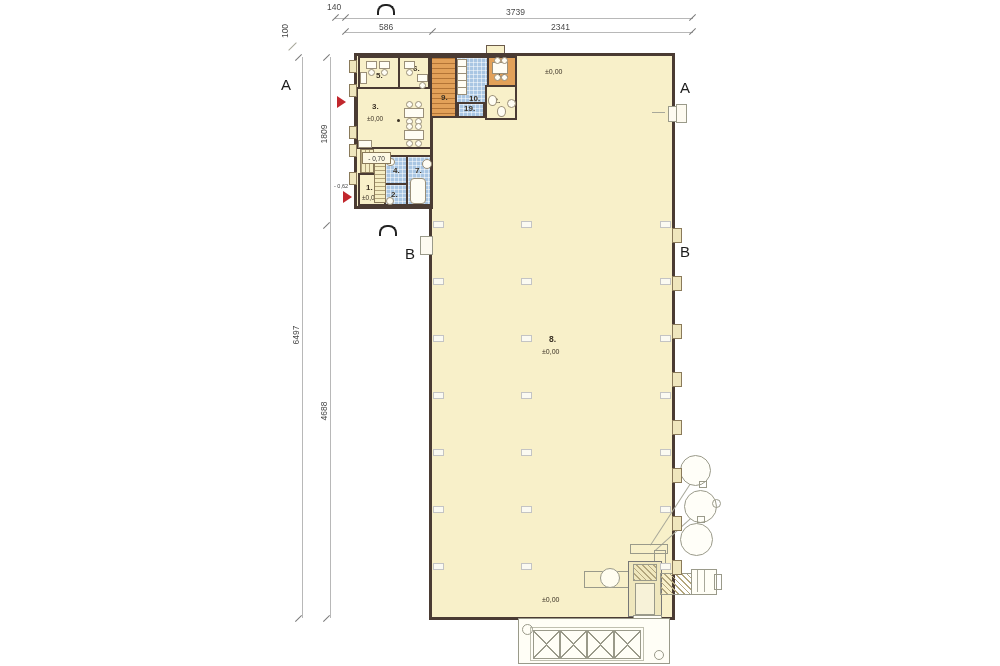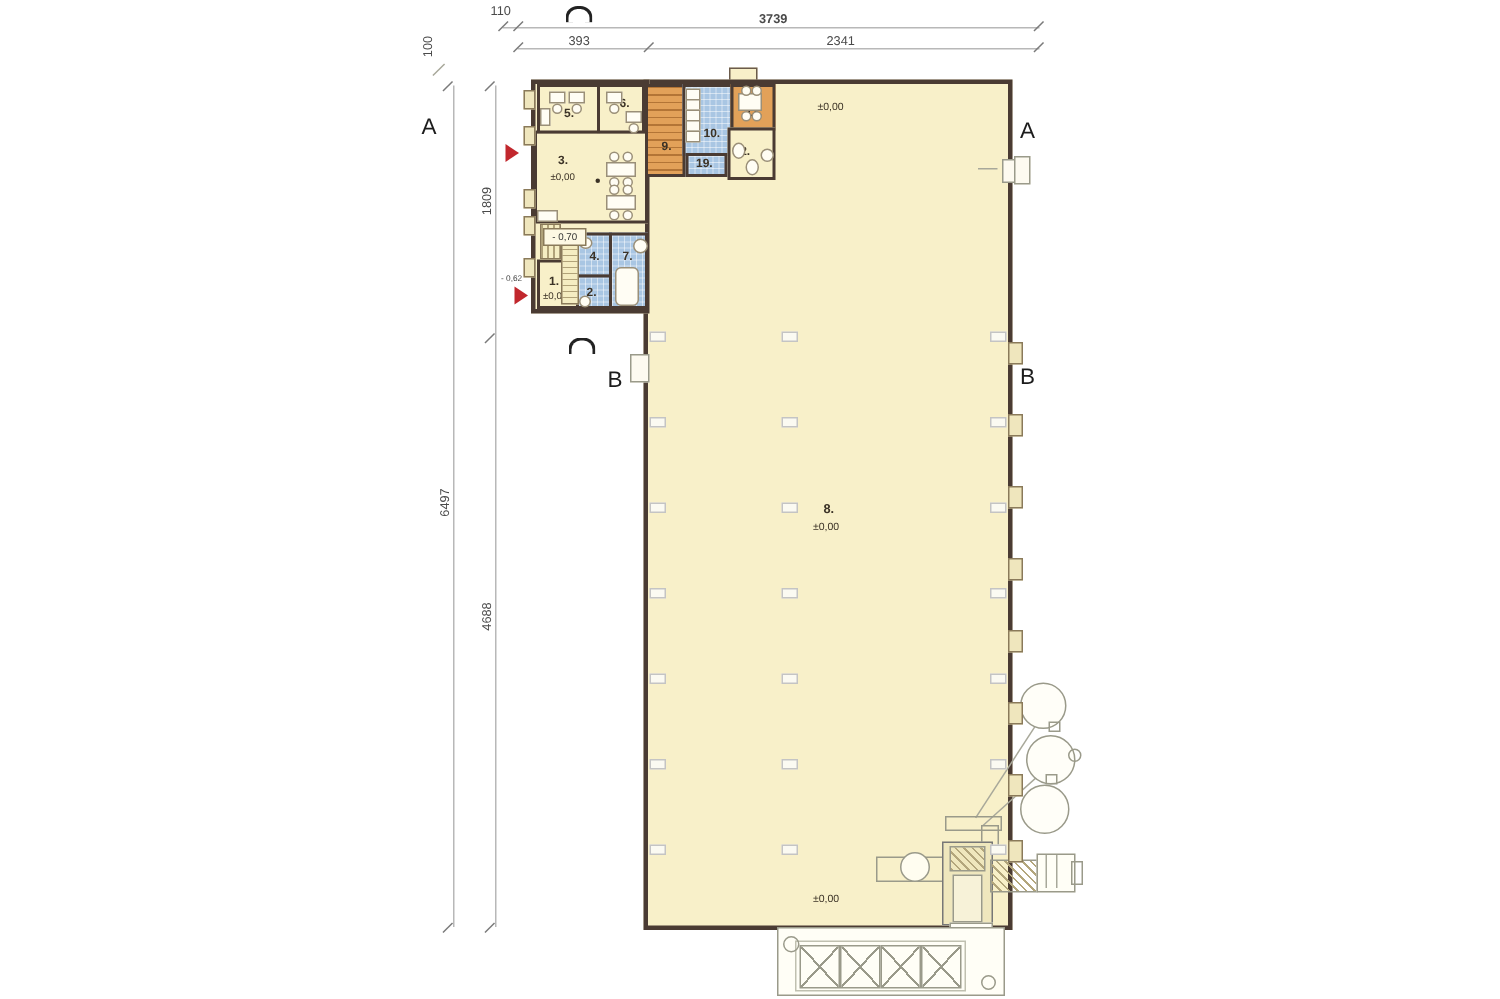--- a/index.html
+++ b/index.html
@@ -50,28 +50,28 @@
 </style>
 </head>
 <body>
 
 <div id="canvas">
 
   <div class="dimline-h" style="left:335px;top:18px;width:358px;"></div>
   <div class="tk" style="left:335px;top:13px;"></div>
   <div class="tk" style="left:345px;top:13px;"></div>
   <div class="tk" style="left:692px;top:13px;"></div>
-  <div class="dimlab" style="left:327px;top:2px;">110</div>
-  <div class="dimlab" style="left:506px;top:7px;font-weight:bold;">3739</div>
+  <div class="dimlab" style="left:327px;top:2px;">140</div>
+  <div class="dimlab" style="left:506px;top:7px;">3739</div>
 
   <div class="dimline-h" style="left:345px;top:32px;width:348px;"></div>
   <div class="tk" style="left:345px;top:27px;"></div>
   <div class="tk" style="left:432px;top:27px;"></div>
   <div class="tk" style="left:692px;top:27px;"></div>
-  <div class="dimlab" style="left:379px;top:22px;">393</div>
+  <div class="dimlab" style="left:379px;top:22px;">586</div>
   <div class="dimlab" style="left:551px;top:22px;">2341</div>
 
   <div class="dimline-v" style="left:302px;top:57px;height:561px;"></div>
   <div class="tk" style="left:298px;top:53px;"></div>
   <div class="tk" style="left:298px;top:614px;"></div>
   <div class="dimlab dimlab-v" style="left:287px;top:330px;">6497</div>
 
   <div class="dimline-v" style="left:330px;top:57px;height:561px;"></div>
   <div class="tk" style="left:326px;top:53px;"></div>
   <div class="tk" style="left:326px;top:221px;"></div>
@@ -114,21 +114,21 @@
       <div class="room k-blue" style="left: 384px; top: 183px; width: 24px; height: 23px;">
         <div class="rl" style="left: 5px; top: 5px;">2.</div>
       </div>
       <div class="room k-blue" style="left: 406px; top: 155px; width: 26px; height: 51px;">
         <div class="rl" style="left: 7px; top: 9px;">7.</div>
       </div>
       <div class="room k-orange hatch" style="left: 430px; top: 56px; width: 27px; height: 62px;">
         <div class="rl" style="left: 9px; top: 35px;">9.</div>
       </div>
       <div class="room k-blue" style="left: 455px; top: 56px; width: 34px; height: 48px;">
-        <div class="rl" style="left: 12px; top: 26px;">10.</div>
+        <div class="rl" style="left: 12px; top: 36px;">10.</div>
       </div>
       <div class="room k-blue" style="left: 457px; top: 102px; width: 28px; height: 16px;">
         <div class="rl" style="left: 5px; top: 0px;">19.</div>
       </div>
       <div class="room k-orange" style="left: 487px; top: 56px; width: 30px; height: 31px;">
         <div class="rl" style="left: 8px; top: 12px;">13.</div>
       </div>
       <div class="room k-cream" style="left: 485px; top: 85px; width: 32px; height: 35px;">
         <div class="rl" style="left: 2px; top: 9px;">12.</div>
       </div>

